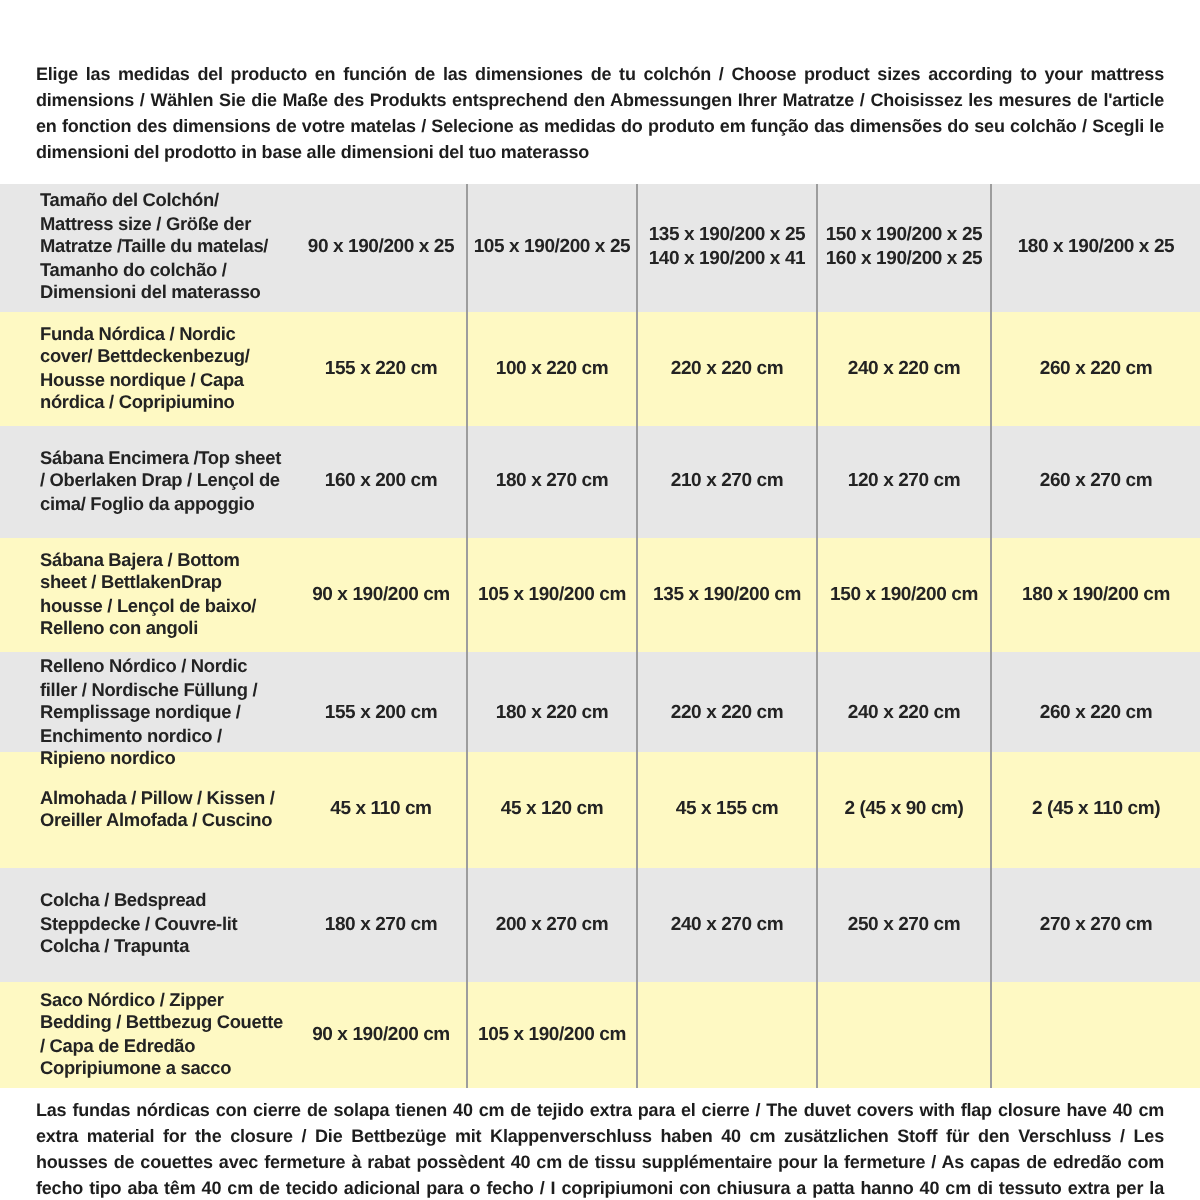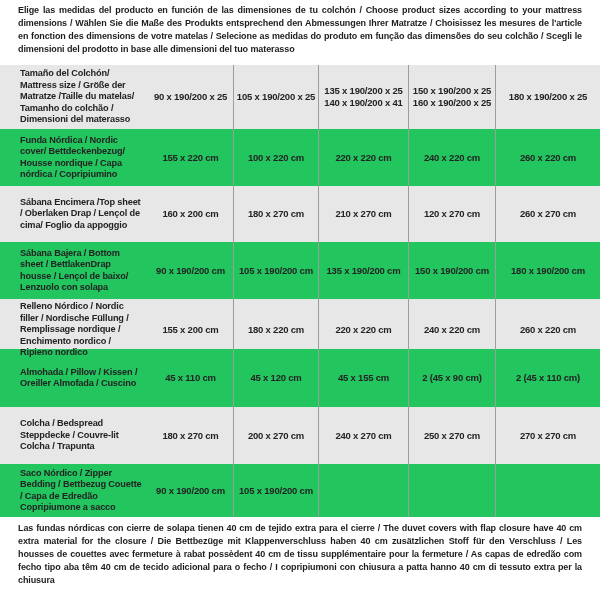--- a/index.html
+++ b/index.html
@@ -4,28 +4,28 @@
 <style>
   html,body{margin:0;padding:0;}
   body{
     width:600px;height:600px;background:#ffffff;
     font-family:"Liberation Sans", sans-serif;
     font-weight:bold;color:#232323;
     -webkit-font-smoothing:antialiased;
   }
   .page{width:600px;height:600px;overflow:hidden;}
   .intro{
-    margin:0;padding:4px 18px 9px 18px;
+    margin:0;padding:31px 18px 9px 18px;
     font-size:9px;line-height:13px;letter-spacing:-0.1px;
     text-align:justify;color:#1d1d1d;
   }
   .table{width:600px;}
   .row{display:grid;grid-template-columns:148px 85px 85px 90px 87px 105px;}
   .gray{background:#e7e7e7;}
-  .white{background:#22c55e;}
+  .white{background:#fef9c3;}
   .h64{height:64px}.h57{height:57px}.h56{height:56px}
   .h62{height:50px}.h58{height:58px}.h53{height:53px}
   .lbl{
     display:flex;align-items:center;
     padding:2px 6px 2px 20px;
     font-size:9.2px;line-height:11.5px;letter-spacing:-0.15px;
   }
   .val{
     display:flex;align-items:center;justify-content:center;
     text-align:center;font-size:9.5px;line-height:12px;
@@ -70,21 +70,21 @@
     <div class="row gray h56">
       <div class="lbl">Sábana Encimera /Top sheet / Oberlaken Drap / Lençol de cima/ Foglio da appoggio</div>
       <div class="val">160 x 200 cm</div>
       <div class="val sep">180 x 270 cm</div>
       <div class="val sep">210 x 270 cm</div>
       <div class="val sep">120 x 270 cm</div>
       <div class="val sep">260 x 270 cm</div>
     </div>
 
     <div class="row white h57">
-      <div class="lbl">Sábana Bajera / Bottom sheet / BettlakenDrap housse / Lençol de baixo/ Lenzuolo con solapa</div>
+      <div class="lbl">Sábana Bajera / Bottom sheet / BettlakenDrap housse / Lençol de baixo/ Relleno con angoli</div>
       <div class="val">90 x 190/200 cm</div>
       <div class="val sep">105 x 190/200 cm</div>
       <div class="val sep">135 x 190/200 cm</div>
       <div class="val sep">150 x 190/200 cm</div>
       <div class="val sep">180 x 190/200 cm</div>
     </div>
 
     <div class="row gray h62">
       <div class="lbl">Relleno Nórdico / Nordic filler / Nordische Füllung / Remplissage nordique / Enchimento nordico / Ripieno nordico</div>
       <div class="val">155 x 200 cm</div>

